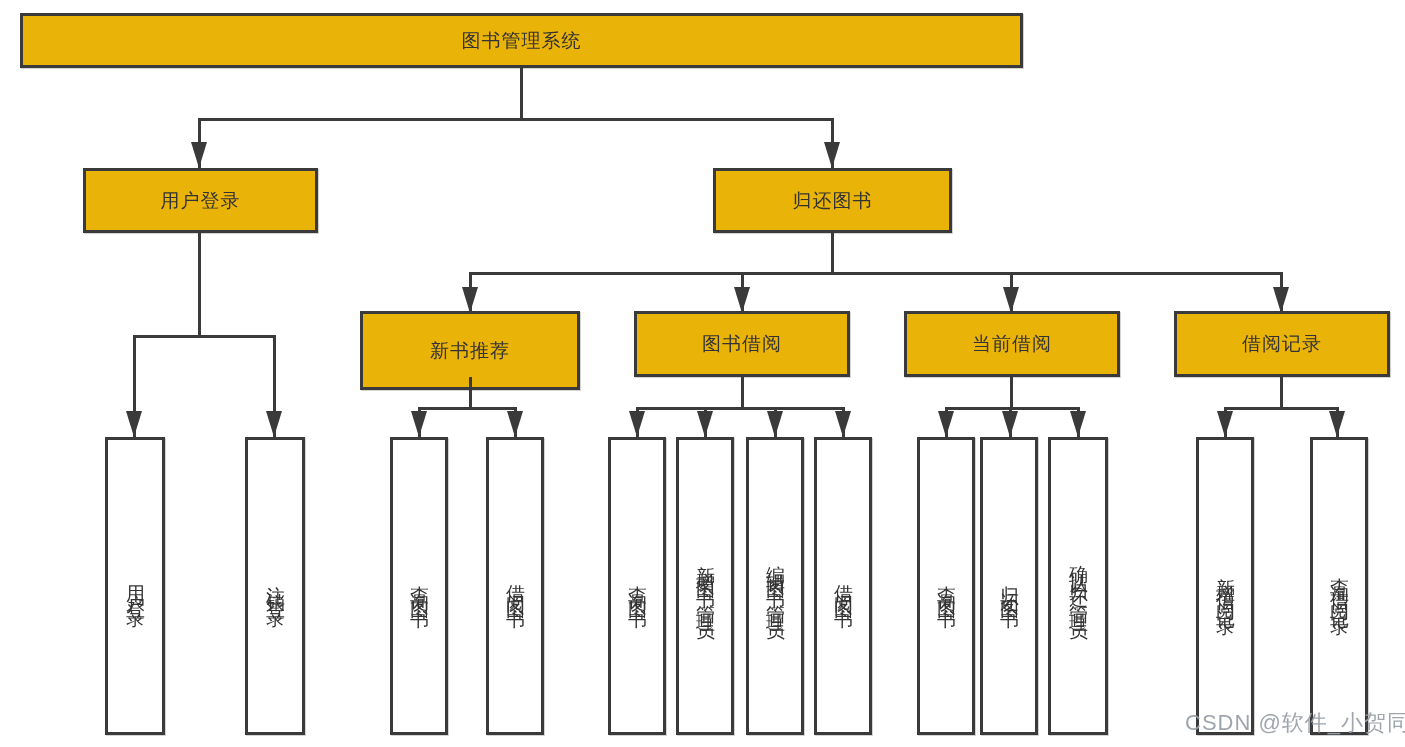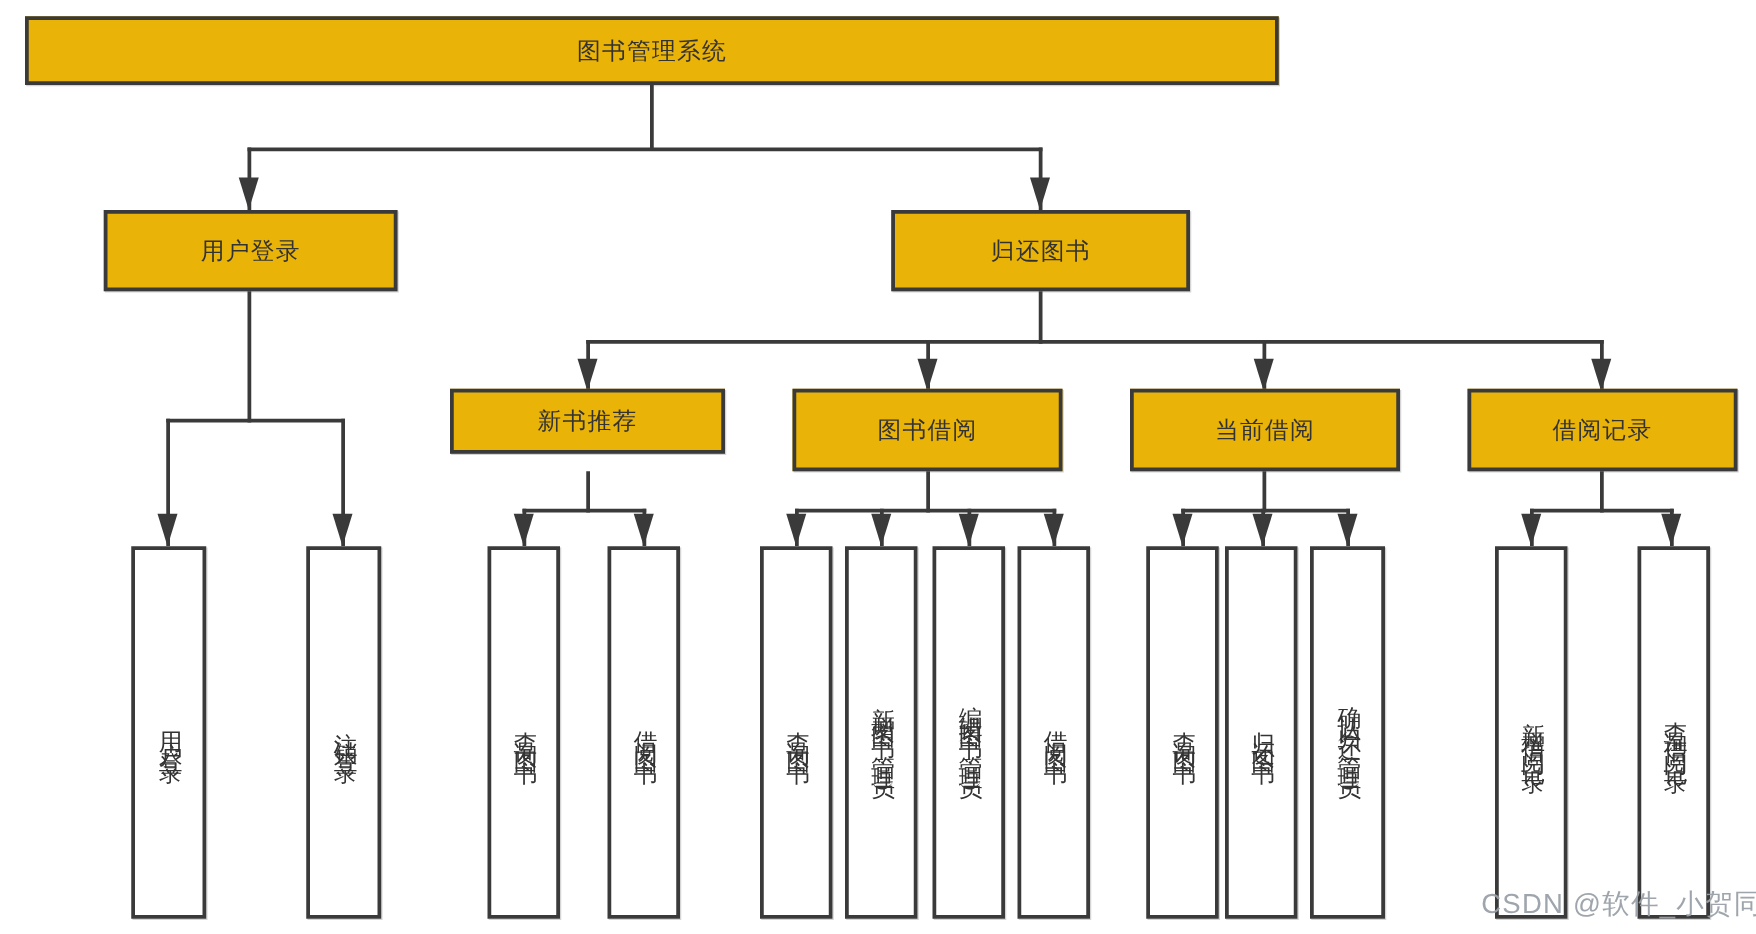--- a/index.html
+++ b/index.html
@@ -49,21 +49,21 @@
   <div class="h" style="left:469px;top:272px;width:814px;height:3px"></div>
   <div class="v" style="left:469px;top:272px;width:3px;height:41px"></div>
   <div class="a" style="left:462px;top:287px"></div>
   <div class="v" style="left:741px;top:272px;width:3px;height:41px"></div>
   <div class="a" style="left:734px;top:287px"></div>
   <div class="v" style="left:1010px;top:272px;width:3px;height:41px"></div>
   <div class="a" style="left:1003px;top:287px"></div>
   <div class="v" style="left:1280px;top:272px;width:3px;height:41px"></div>
   <div class="a" style="left:1273px;top:287px"></div>
 
-  <div class="box" style="left:360px;top:311px;width:220px;height:52px">新书推荐</div>
+  <div class="box" style="left:360px;top:311px;width:220px;height:79px">新书推荐</div>
   <div class="box" style="left:904px;top:311px;width:216px;height:66px">当前借阅</div>
   <div class="box" style="left:634px;top:311px;width:216px;height:66px">图书借阅</div>
   <div class="box" style="left:1174px;top:311px;width:216px;height:66px">借阅记录</div>
 
   <div class="v" style="left:469px;top:377px;width:3px;height:33px"></div>
   <div class="h" style="left:418px;top:407px;width:99px;height:3px"></div>
   <div class="v" style="left:418px;top:407px;width:3px;height:30px"></div>
   <div class="a" style="left:411px;top:411px"></div>
   <div class="v" style="left:514px;top:407px;width:3px;height:30px"></div>
   <div class="a" style="left:507px;top:411px"></div>

